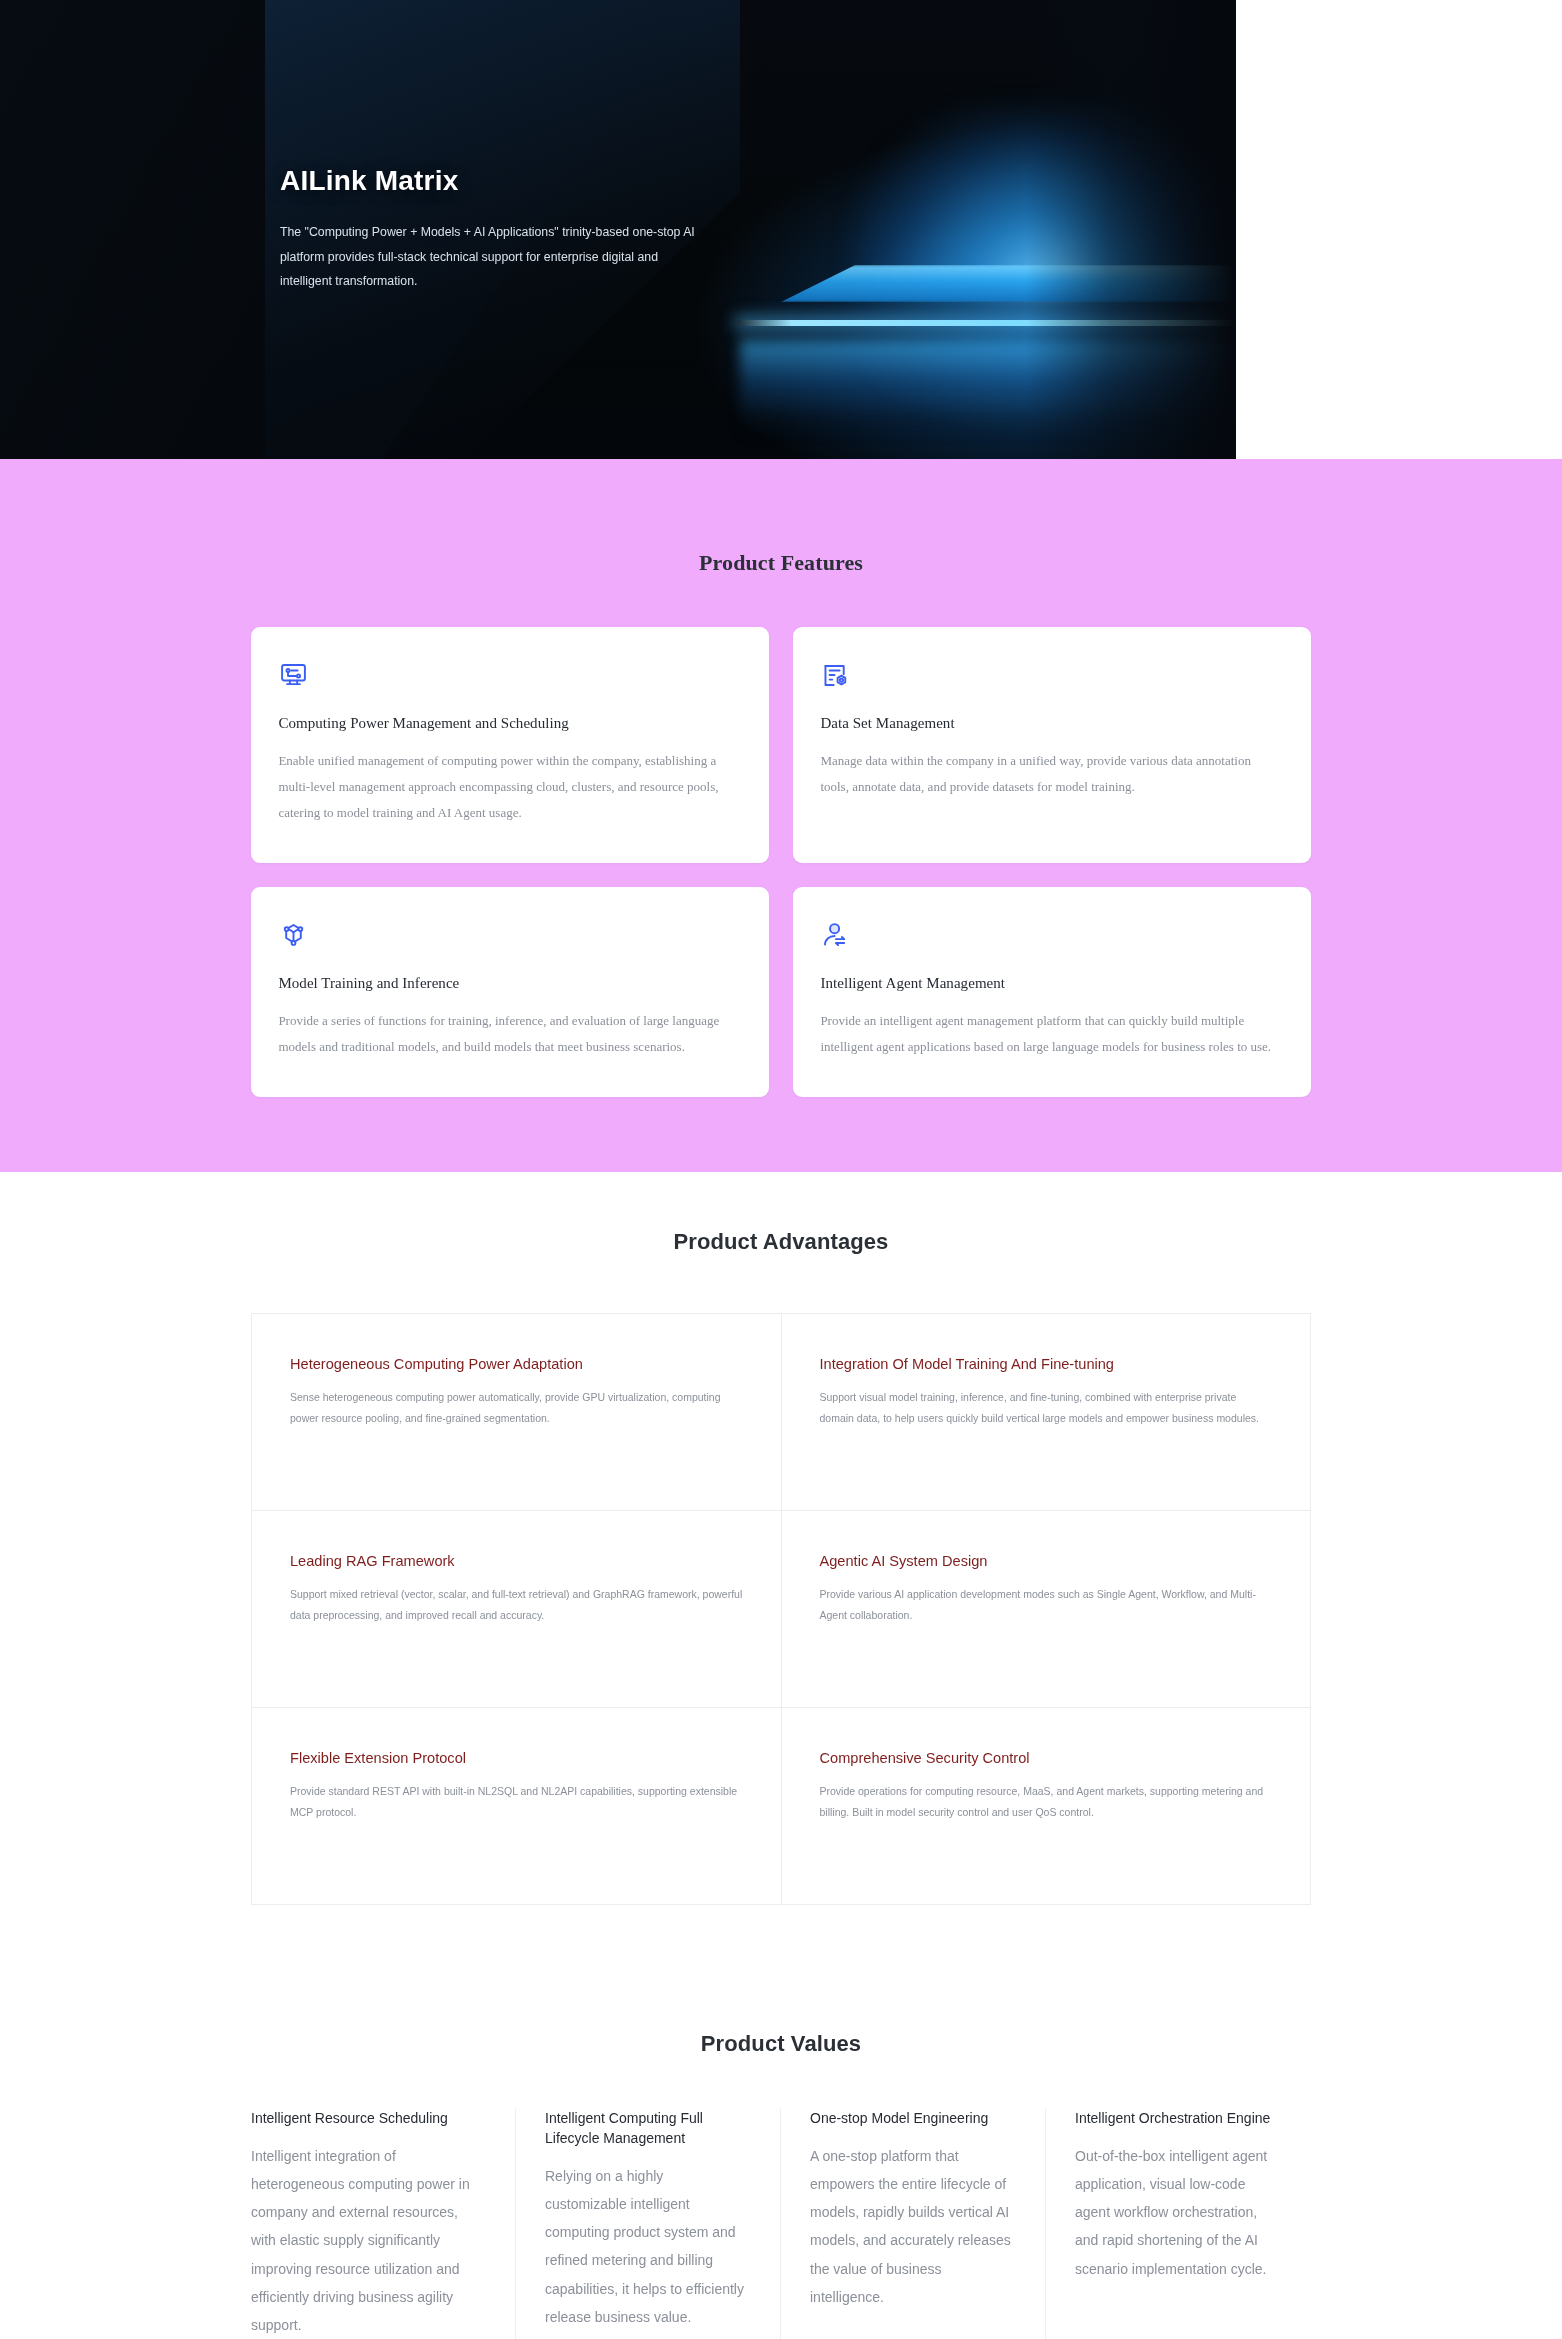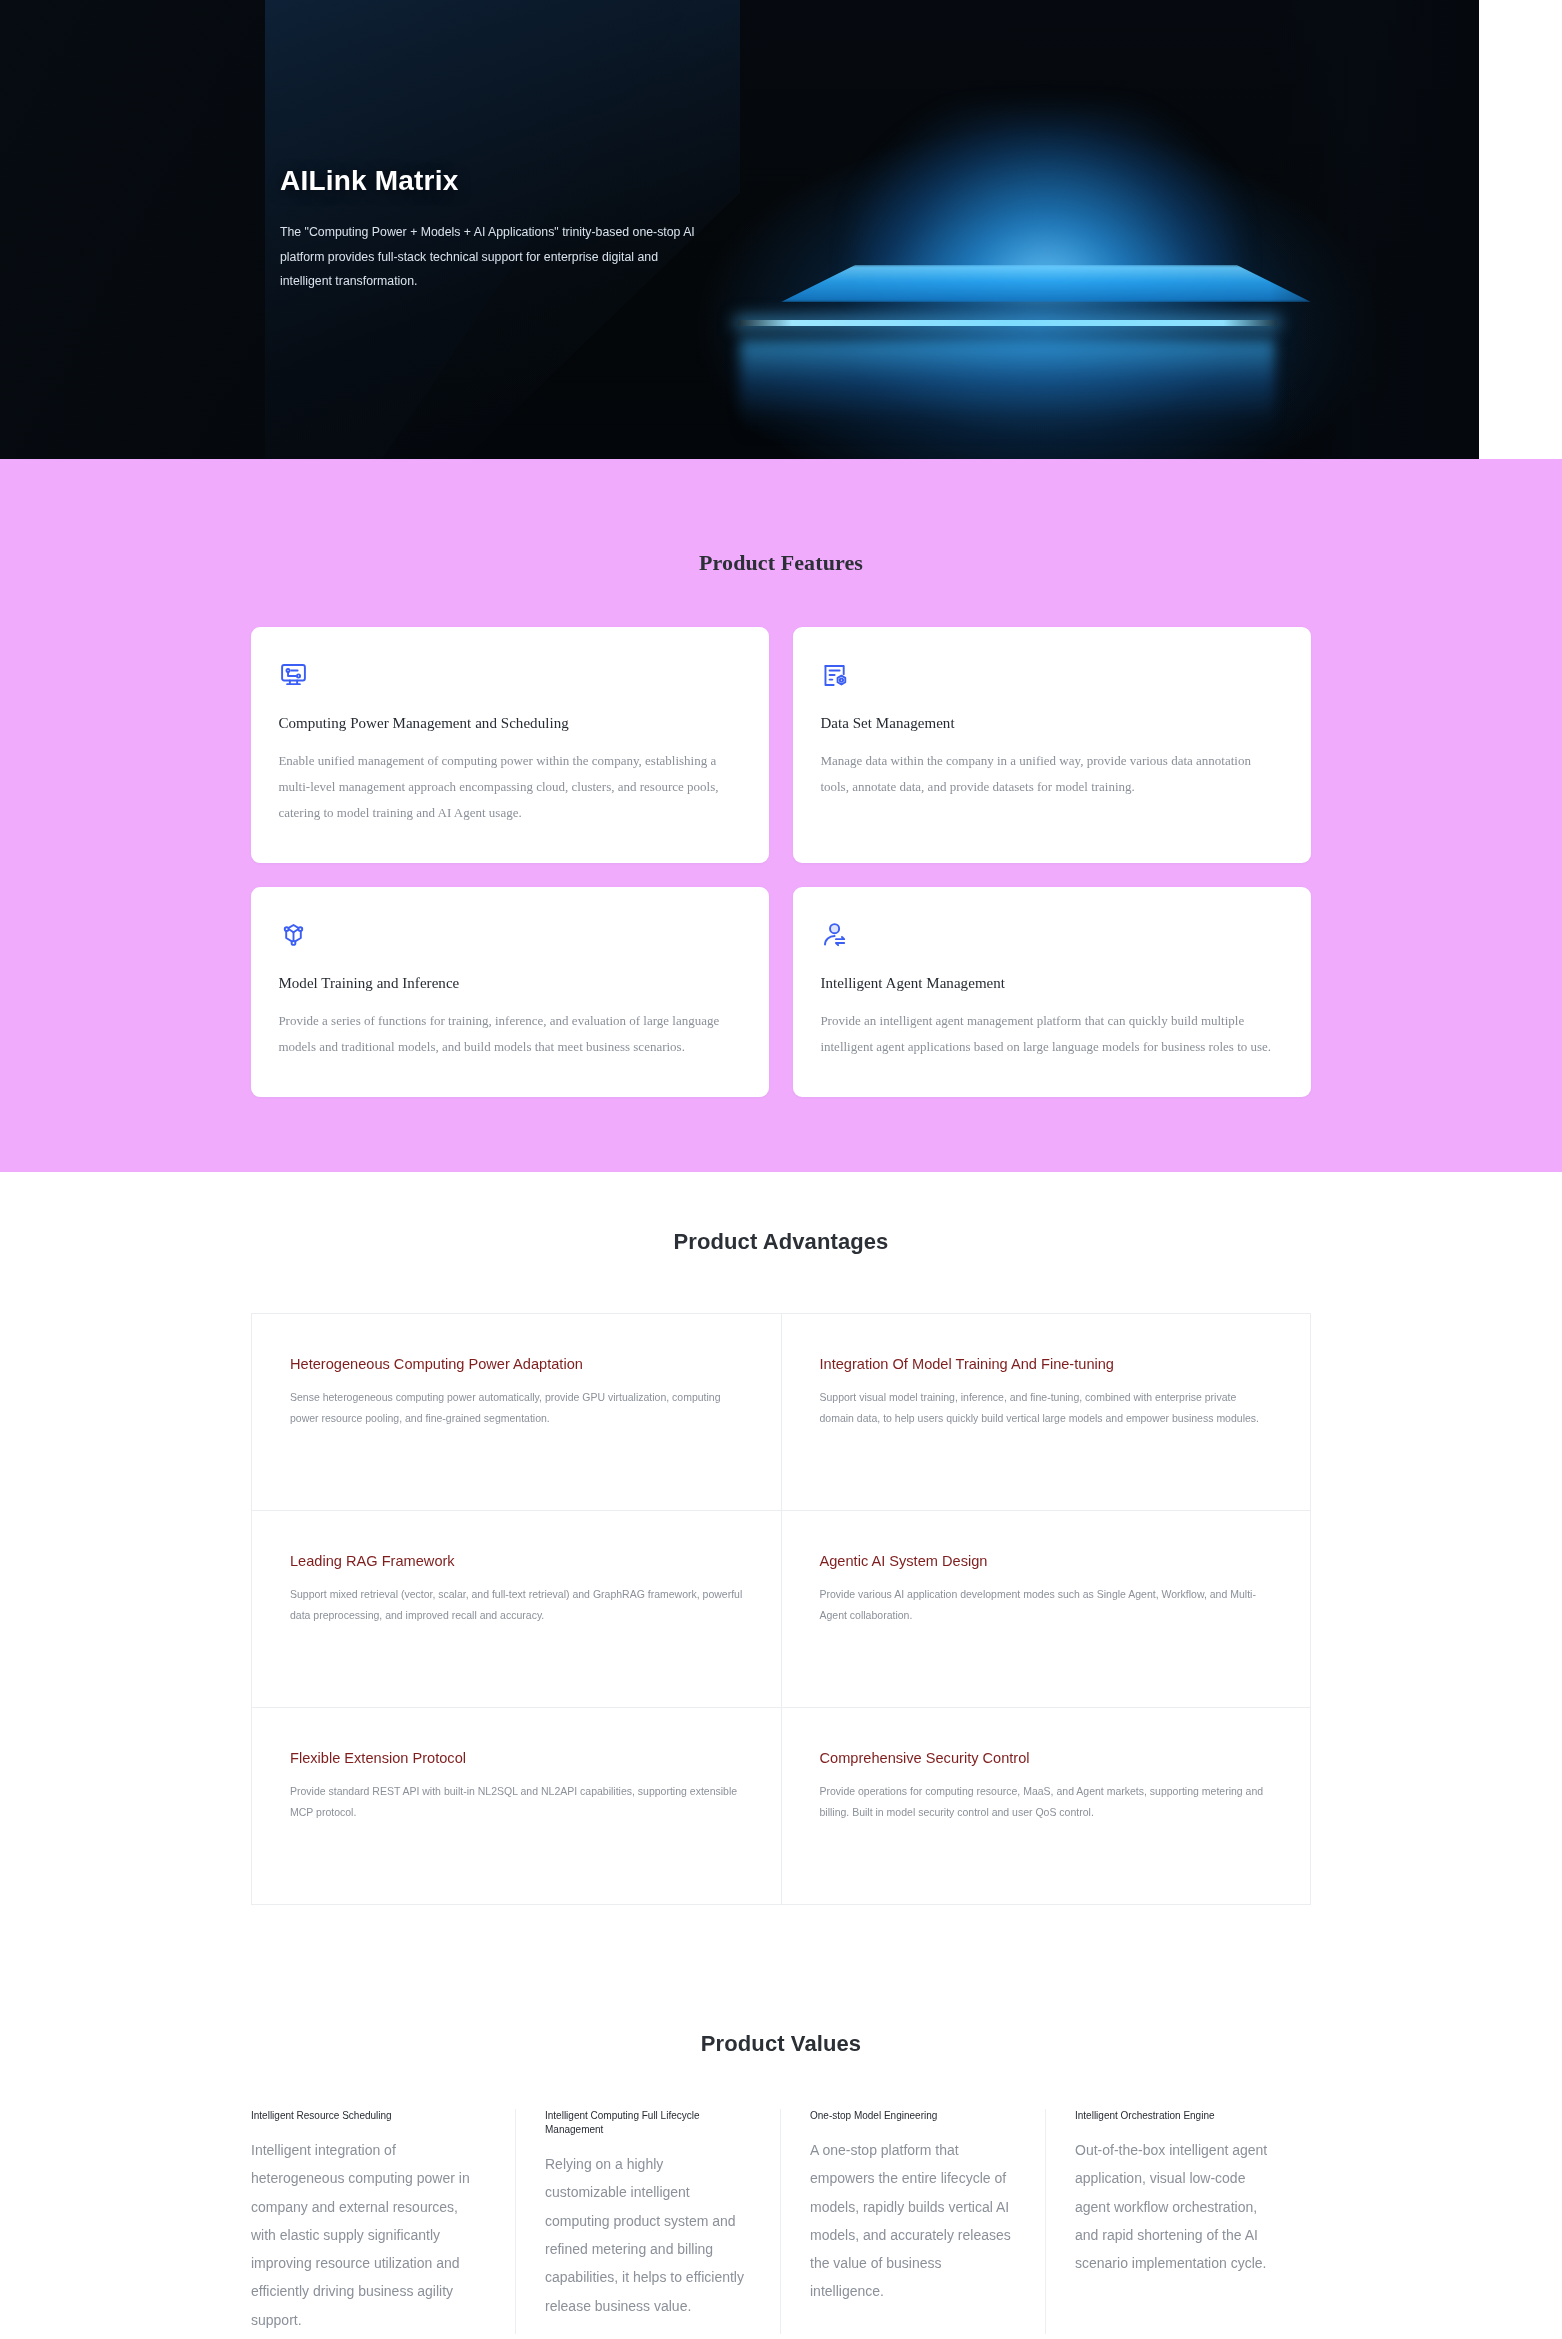--- a/index.html
+++ b/index.html
@@ -9,21 +9,21 @@
     background: #ffffff;
     font-family: "Liberation Sans", sans-serif;
     -webkit-font-smoothing: antialiased;
   }
 
   .page { width: 1562px; position: relative; overflow: hidden; }
 
   
   .hero {
     position: relative;
-    width: 1479px;
+    width: 1236px;
     height: 459px;
     background: #05080c;
     overflow: hidden;
   }
   .hero-bg {
     position: absolute;
     inset: 0;
     background:
       radial-gradient(ellipse 475px 274px at 1037px 324px, rgba(40,160,255,0.55) 0%, rgba(20,110,200,0.22) 42%, rgba(5,30,60,0.0) 72%),
       linear-gradient(180deg, #060a10 0%, #040709 60%, #03060a 100%);
@@ -186,21 +186,21 @@
     grid-template-columns: repeat(4, 1fr);
   }
   .val-cell {
     padding: 0 33px 0 0;
     border-right: 0.9px solid #eceef2;
     min-height: 212px;
   }
   .val-cell + .val-cell { padding-left: 29px; }
   .val-cell:last-child { border-right: none; }
   .val-title {
-    font-size: 10px;
+    font-size: 14px;
     font-weight: 500;
     color: #262b33;
     line-height: 1.42;
     margin-bottom: 12.8px;
   }
   .val-desc {
     font-size: 14px;
     line-height: 2.02;
     color: #8b9099;
   }

